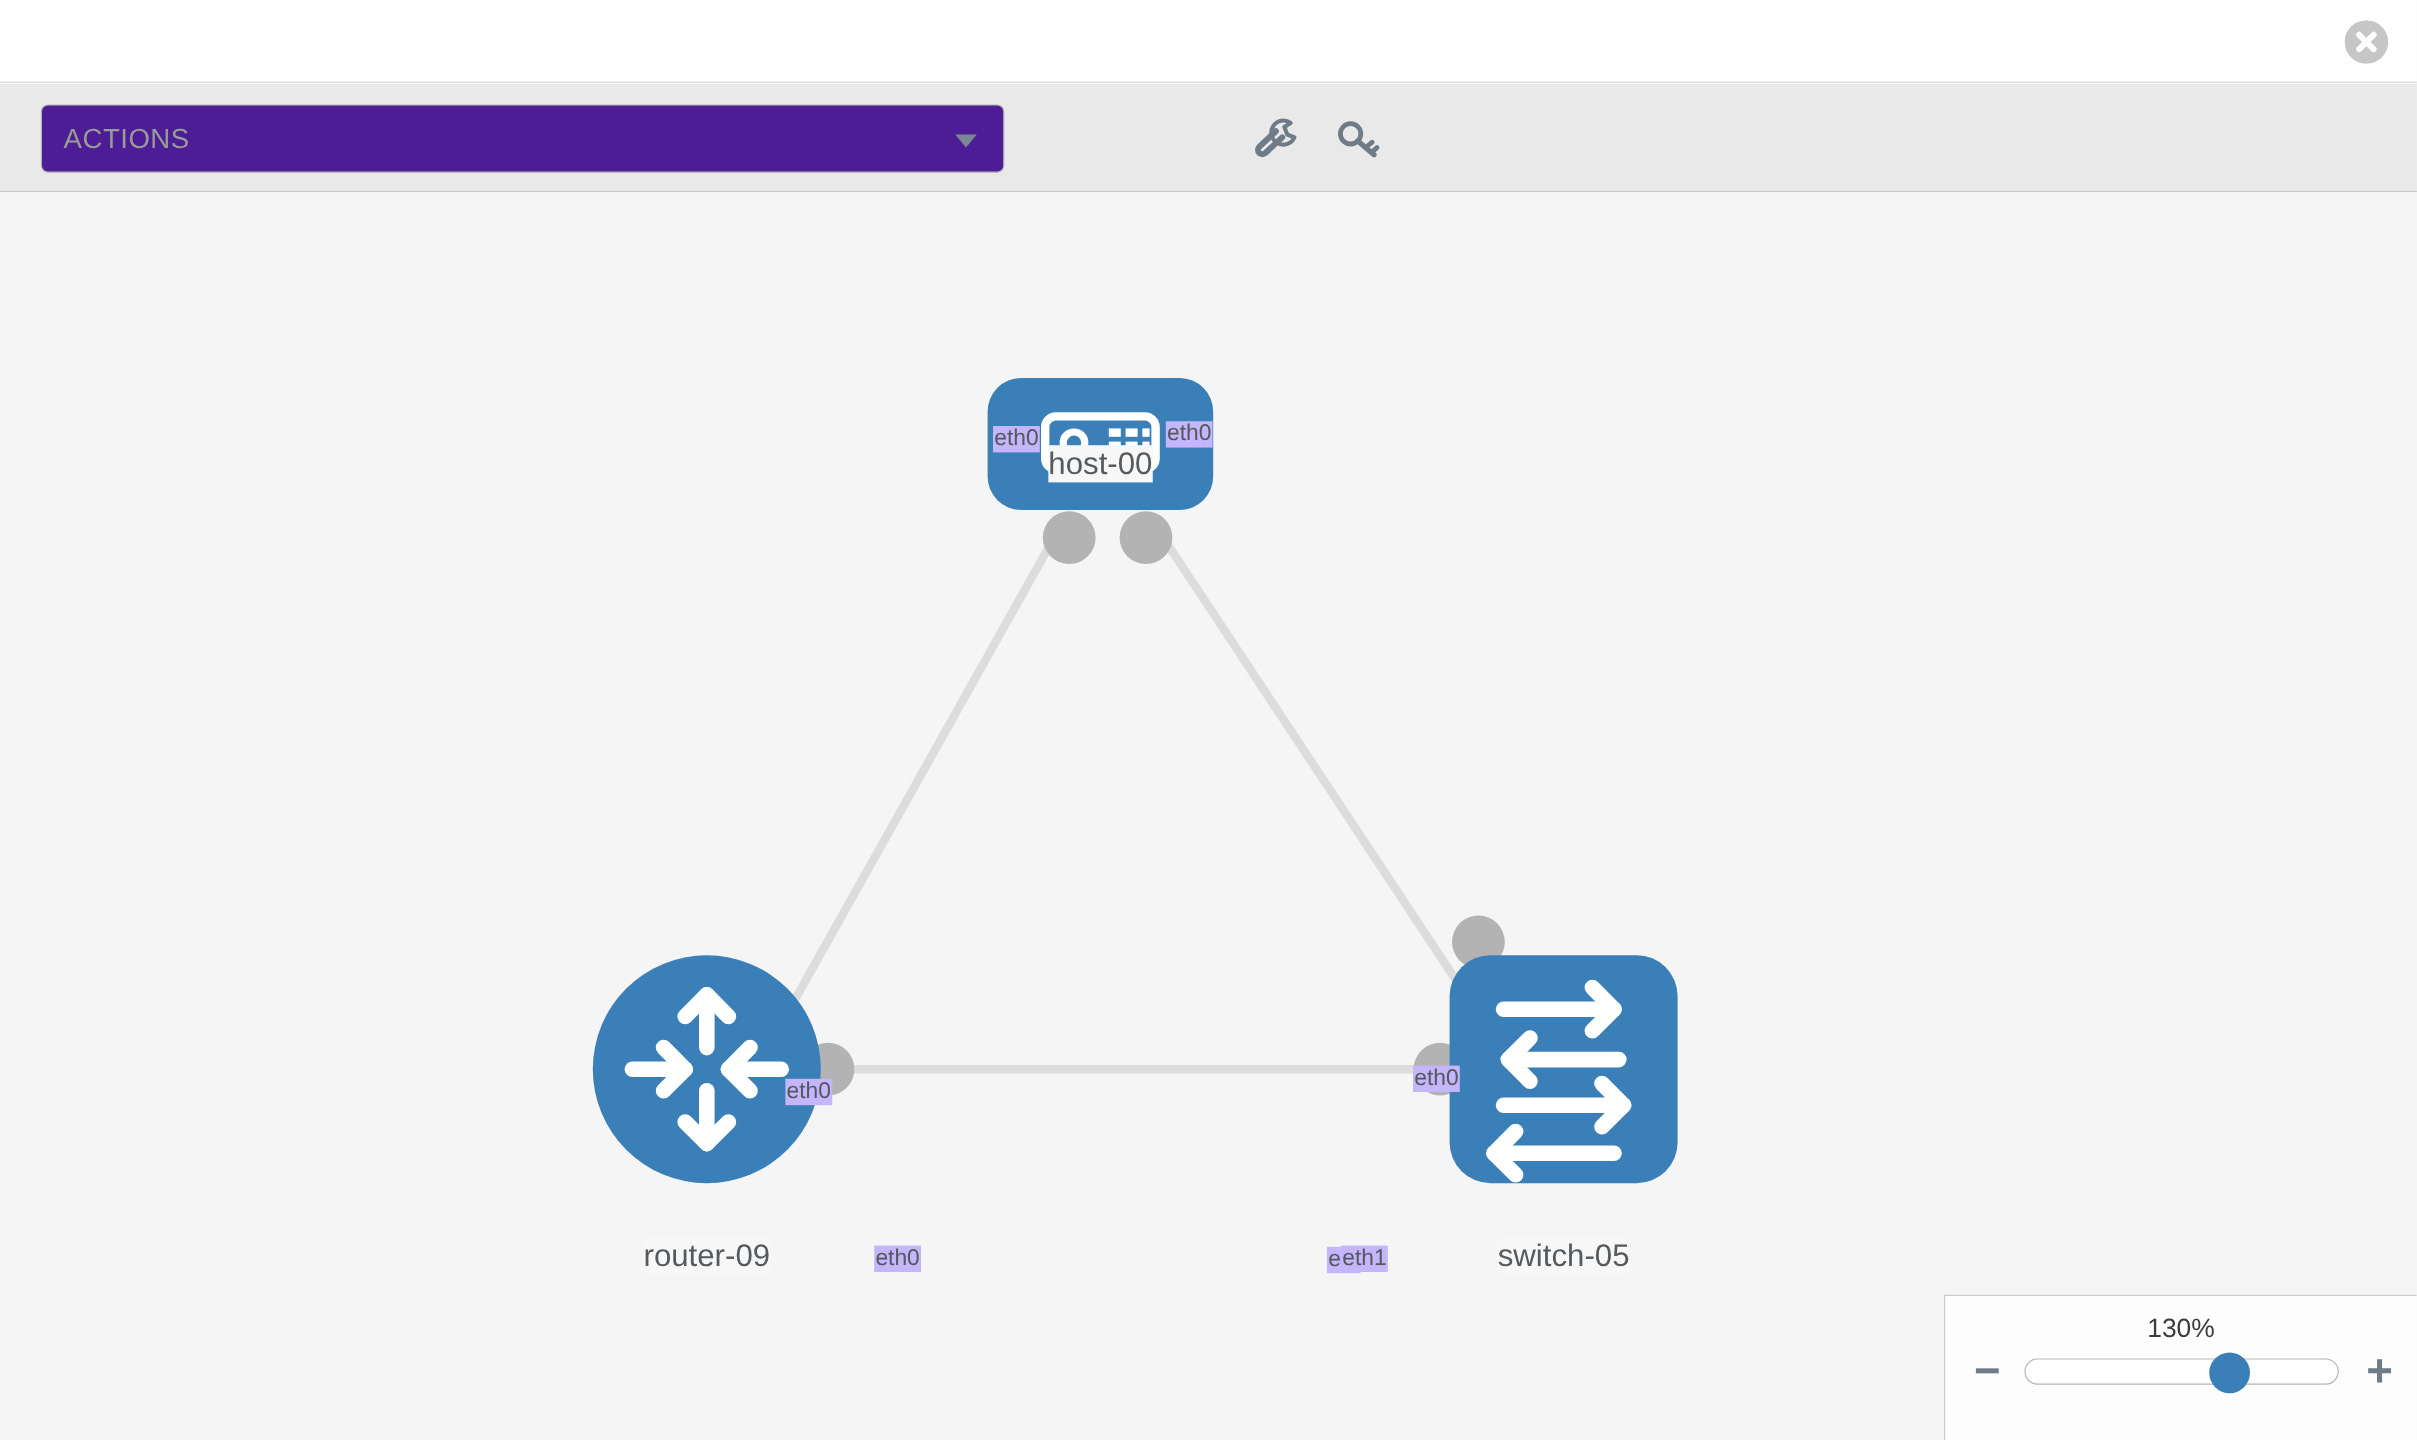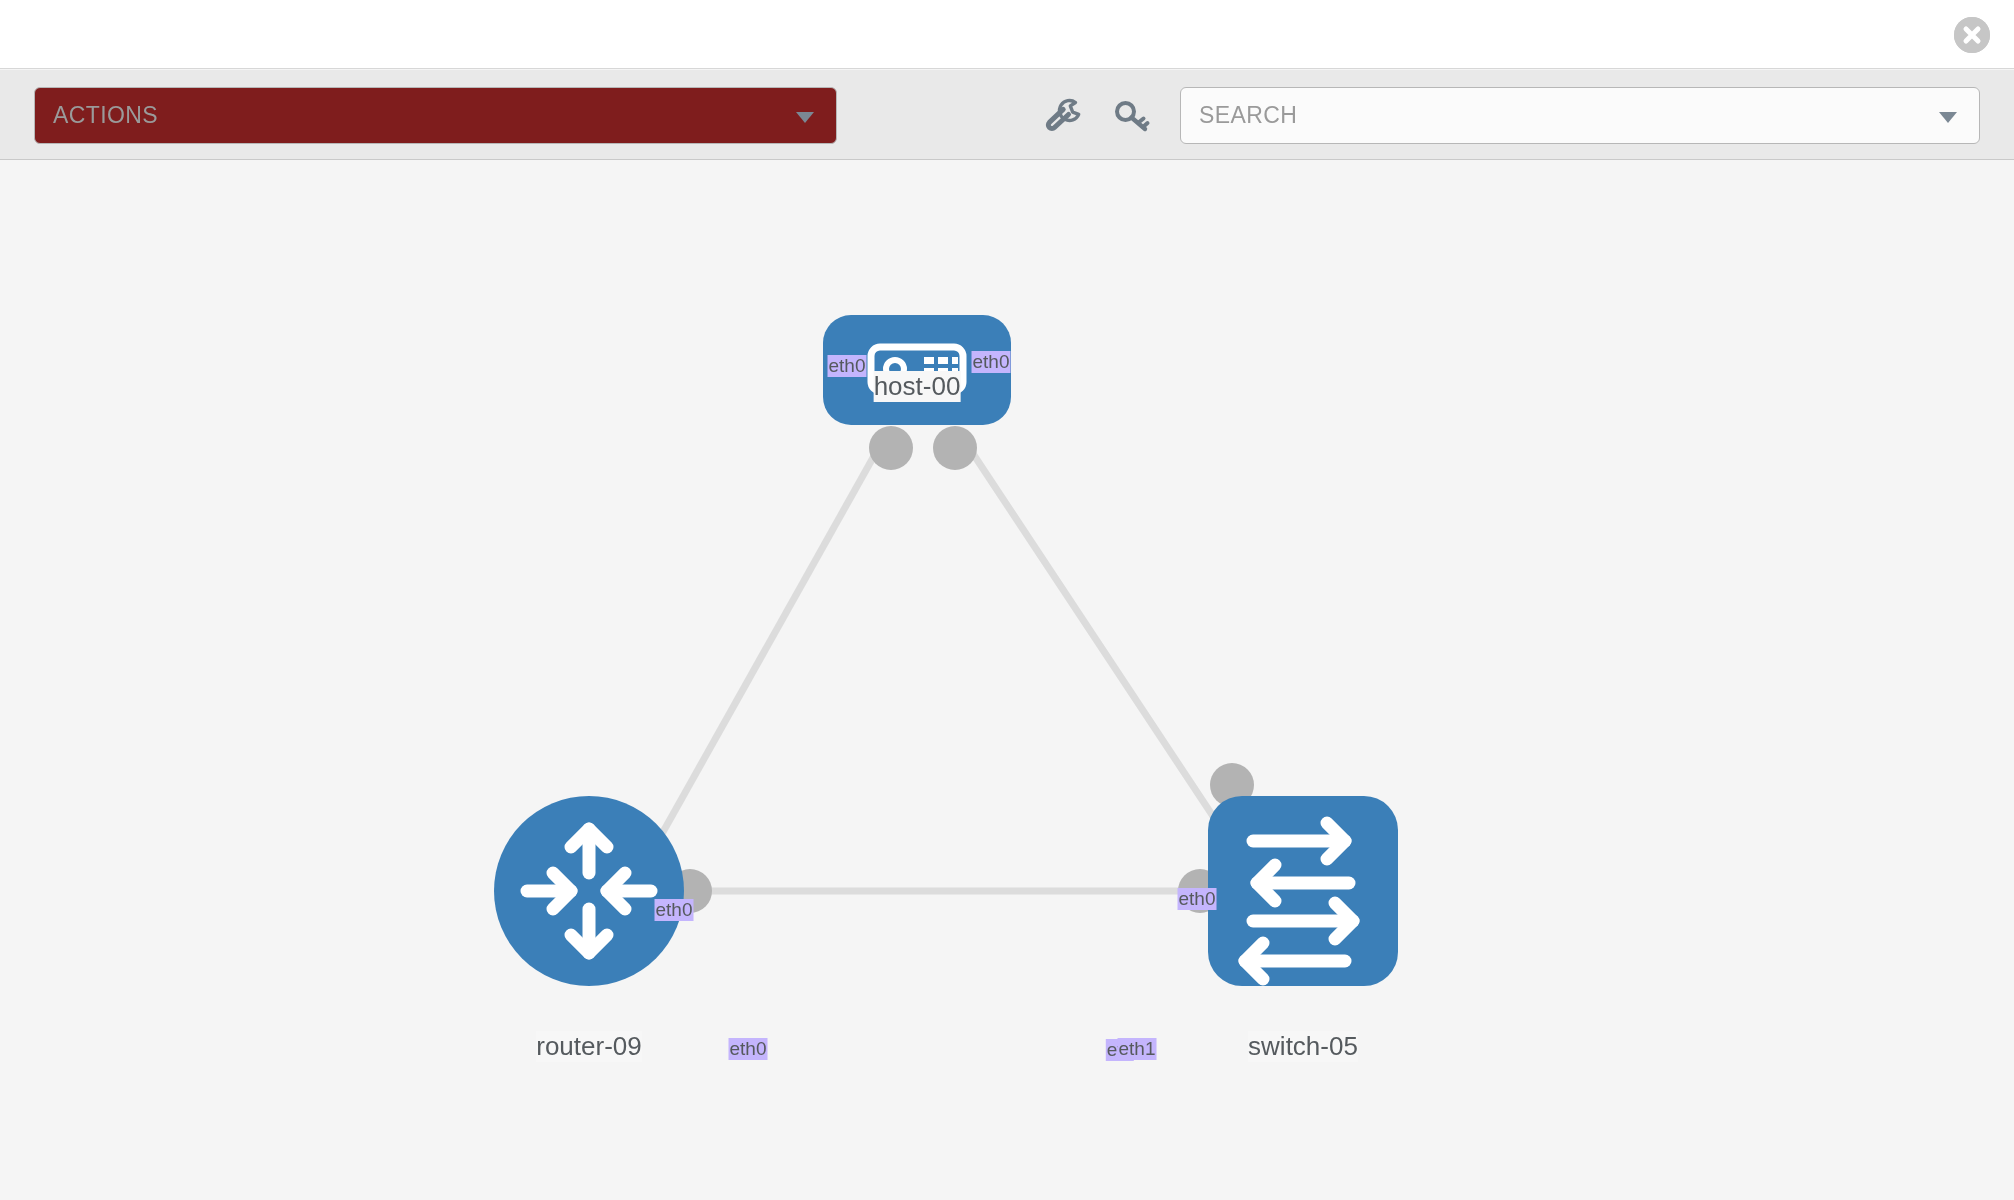--- a/index.html
+++ b/index.html
@@ -37,21 +37,21 @@
   
   .toolbar {
     position: absolute; left: 0; top: 70px;
     width: 2014px; height: 90px;
     background: #e9e9e9;
     border-bottom: 1px solid #c9c9c9;
   }
   .actions-select {
     position: absolute; left: 34px; top: 17px;
     width: 803px; height: 57px;
-    background: #7f1d1d;
+    background: #4c1d95;
     border: 1px solid #b7b7b7;
     border-radius: 6px;
     cursor: pointer;
   }
   .actions-select .label {
     position: absolute; left: 18px; top: 14px;
     font-size: 23px; color: #9a9a9a;
     letter-spacing: 0.4px;
   }
   .caret {
@@ -178,24 +178,20 @@
 
   <div class="tool-icon key">
     <svg width="40" height="40" viewBox="0 0 40 40">
       <circle cx="13.5" cy="15.5" r="8.5" fill="none" stroke="#6f7b86" stroke-width="4"></circle>
       <path d="M19.5 21.5 L33 33" stroke="#6f7b86" stroke-width="4.4" stroke-linecap="round"></path>
       <path d="M26.5 26.5 L31.5 22.5" stroke="#6f7b86" stroke-width="4" stroke-linecap="round"></path>
       <path d="M31 31 L35.5 27" stroke="#6f7b86" stroke-width="4" stroke-linecap="round"></path>
     </svg>
   </div>
 
-  <div class="search-select">
-    <span class="label">SEARCH</span>
-    <span class="caret"></span>
-  </div>
 </div>
 
 <div class="canvas">
 
   <svg class="topology-svg" width="2014" height="1039" viewBox="0 0 2014 1039">
 
     <g>
       <line x1="888" y1="270" x2="640" y2="712" stroke="#dcdcdc" stroke-width="7"></line>
       <line x1="958" y1="270" x2="1236" y2="690" stroke="#dcdcdc" stroke-width="7"></line>
       <line x1="689" y1="730" x2="1208" y2="730" stroke="#dcdcdc" stroke-width="7"></line>
@@ -260,14 +256,22 @@
   <div class="node-label" style="left:1303px; top:838px;">switch-05</div>
 
   <div class="edge-label" style="left:847px; top:194px;">eth0</div>
   <div class="edge-label" style="left:991px; top:190px;">eth0</div>
   <div class="edge-label" style="left:674px; top:738px;">eth0</div>
   <div class="edge-label" style="left:1197px; top:727px;">eth0</div>
   <div class="edge-label" style="left:748px; top:877px;">eth0</div>
   <div class="edge-label" style="left:1120px; top:878px;">eth</div>
   <div class="edge-label" style="left:1137px; top:877px;">eth1</div>
 
+  <div class="zoom-panel">
+    <div class="zoom-value">130%</div>
+    <div class="zoom-minus">−</div>
+    <div class="zoom-track">
+      <div class="zoom-thumb" id="zoom-thumb" style="left: 170.3px;"></div>
+    </div>
+    <div class="zoom-plus">+</div>
+  </div>
 
 </div>
 
 </body></html>

